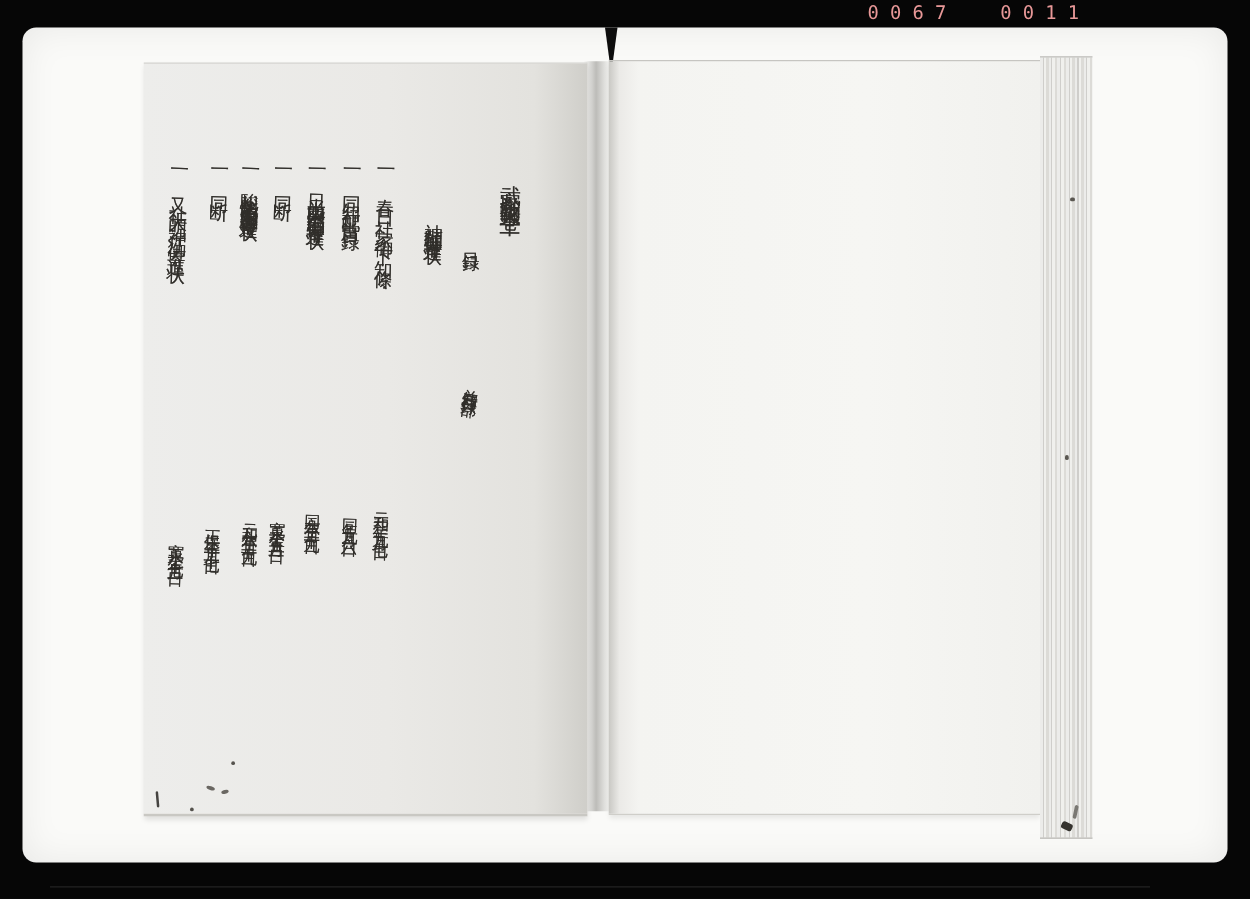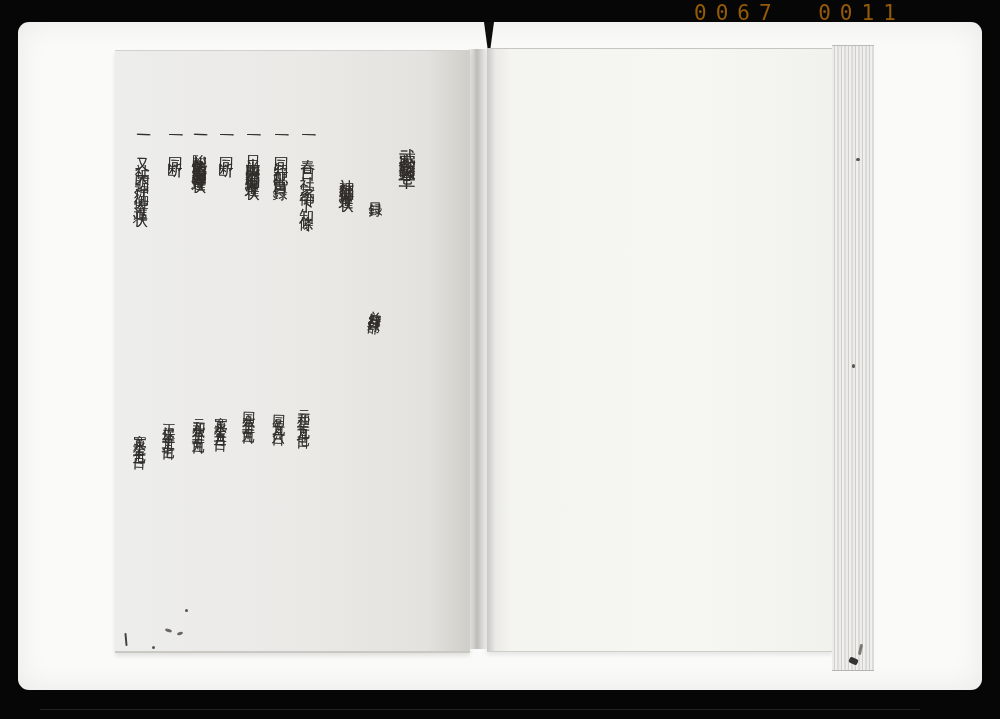--- a/index.html
+++ b/index.html
@@ -1,19 +1,19 @@
 <!DOCTYPE html>
 <html><head>
 <meta charset="utf-8">
 <style>
   html,body{margin:0;padding:0;background:#000;}
   .stage{position:relative;width:1000px;height:719px;background:#060606;overflow:hidden;
          font-family:"DejaVu Serif",serif;}
   .counter{position:absolute;left:694px;top:1px;font-family:"DejaVu Sans Mono",monospace;
-           font-size:21px;color:#a16207;letter-spacing:9px;word-spacing:16px;opacity:.92;}
+           font-size:15px;color:#fca5a5;letter-spacing:9px;word-spacing:16px;opacity:.92;}
   .film-line{position:absolute;left:40px;top:709px;width:880px;height:1px;background:#232323;}
   .backing{position:absolute;left:18px;top:22px;width:964px;height:668px;background:#fafaf8;
            border-radius:11px;box-shadow:inset 0 0 30px rgba(0,0,0,0.07);}
   .page{position:absolute;}
   .left-page{left:97px;top:28px;width:355px;height:600px;
              background:linear-gradient(90deg,#ededeb 0%,#eae9e6 55%,#e3e2de 88%,#cfcec9 100%);
              border-top:1px solid #d2d1cd;border-bottom:2px solid #c9c8c3;
              box-shadow:0 3px 4px rgba(0,0,0,0.10);}
   .right-page{left:469px;top:26px;width:345px;height:602px;
               background:linear-gradient(90deg,#c9c8c4 0%,#ebeae7 2.5%,#f4f4f1 7%,#f6f6f3 60%,#f1f1ee 100%);

